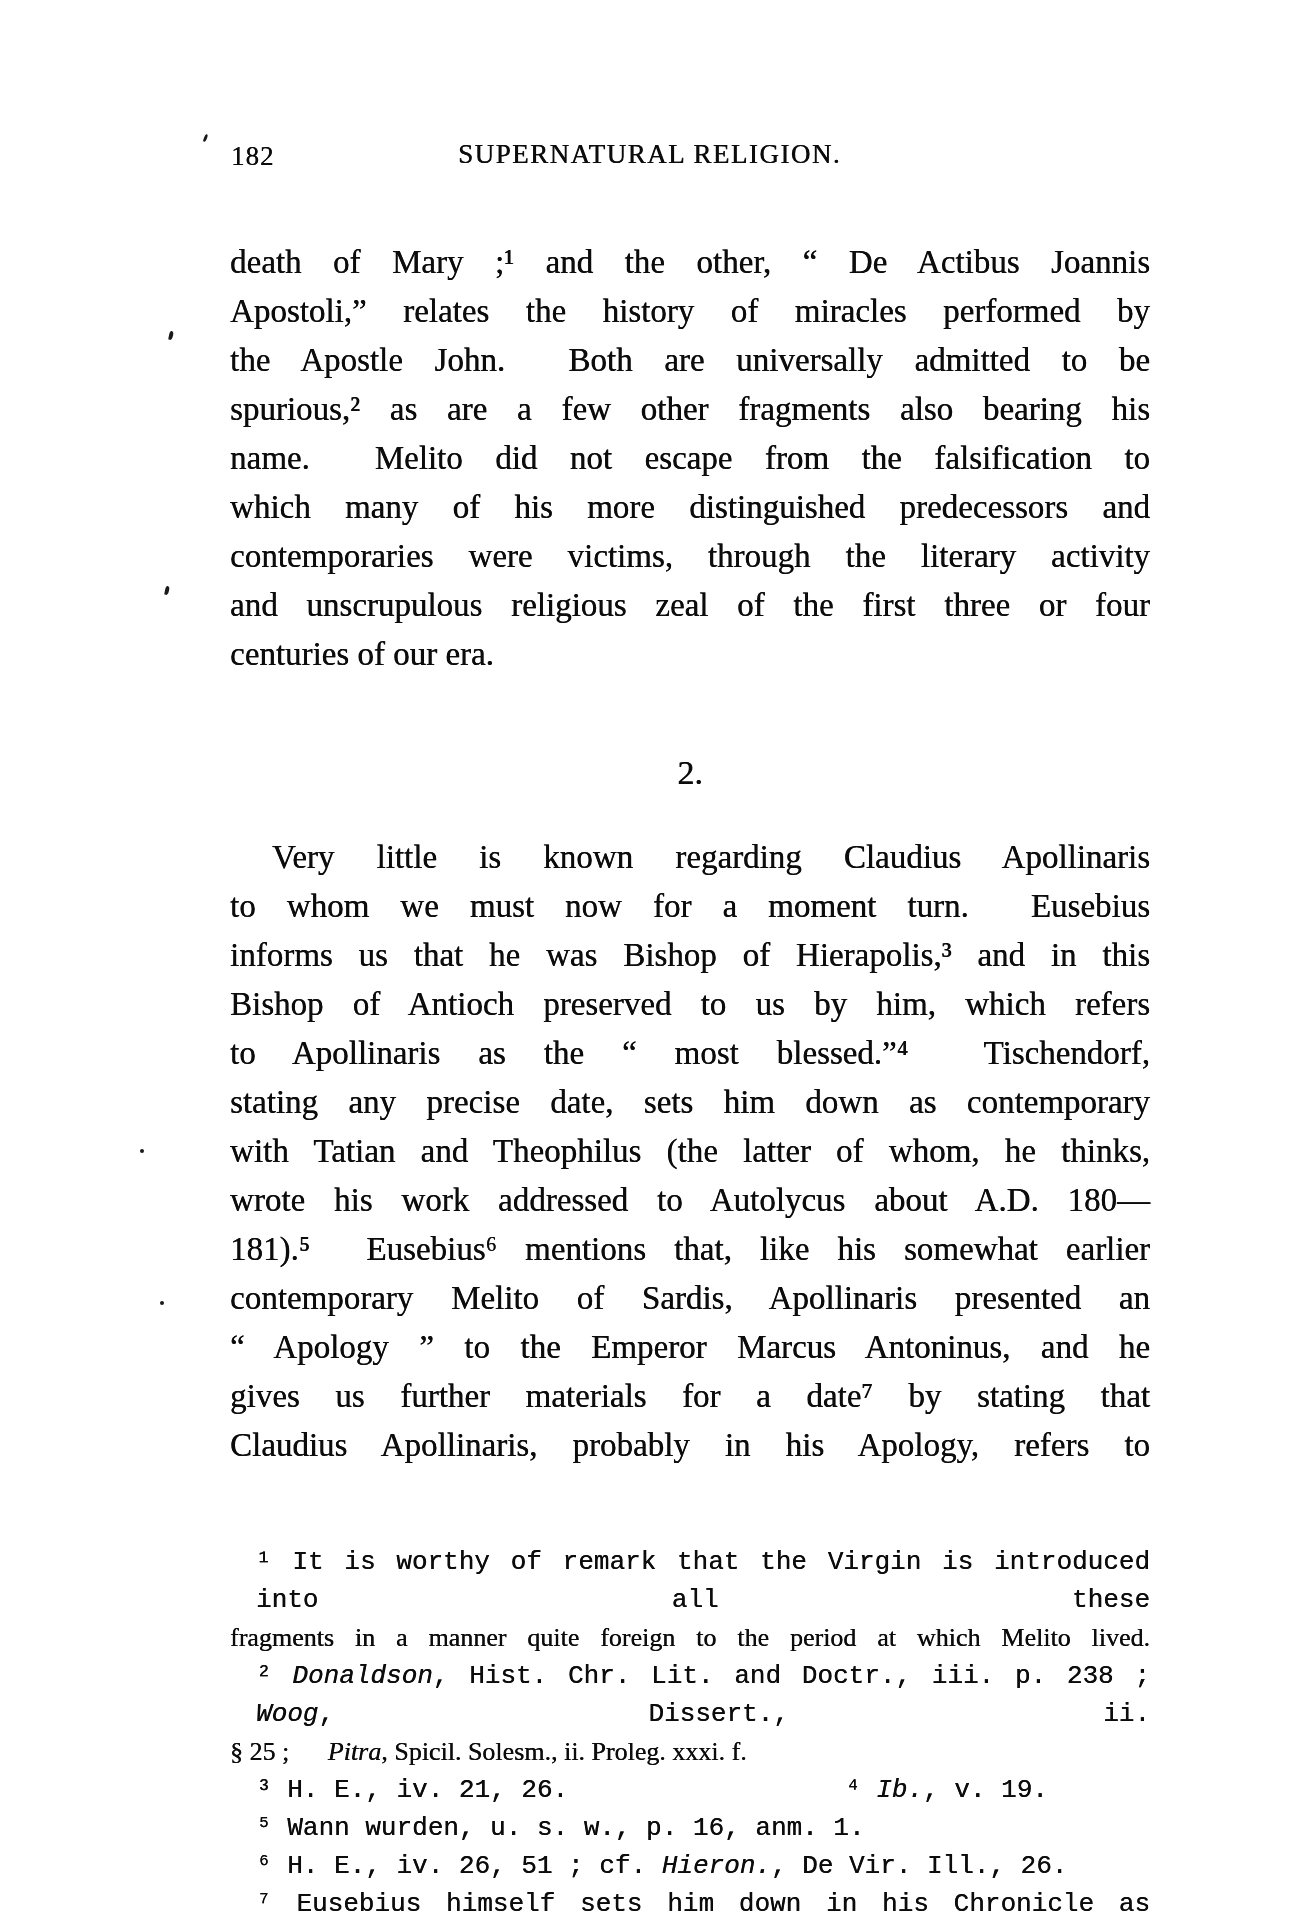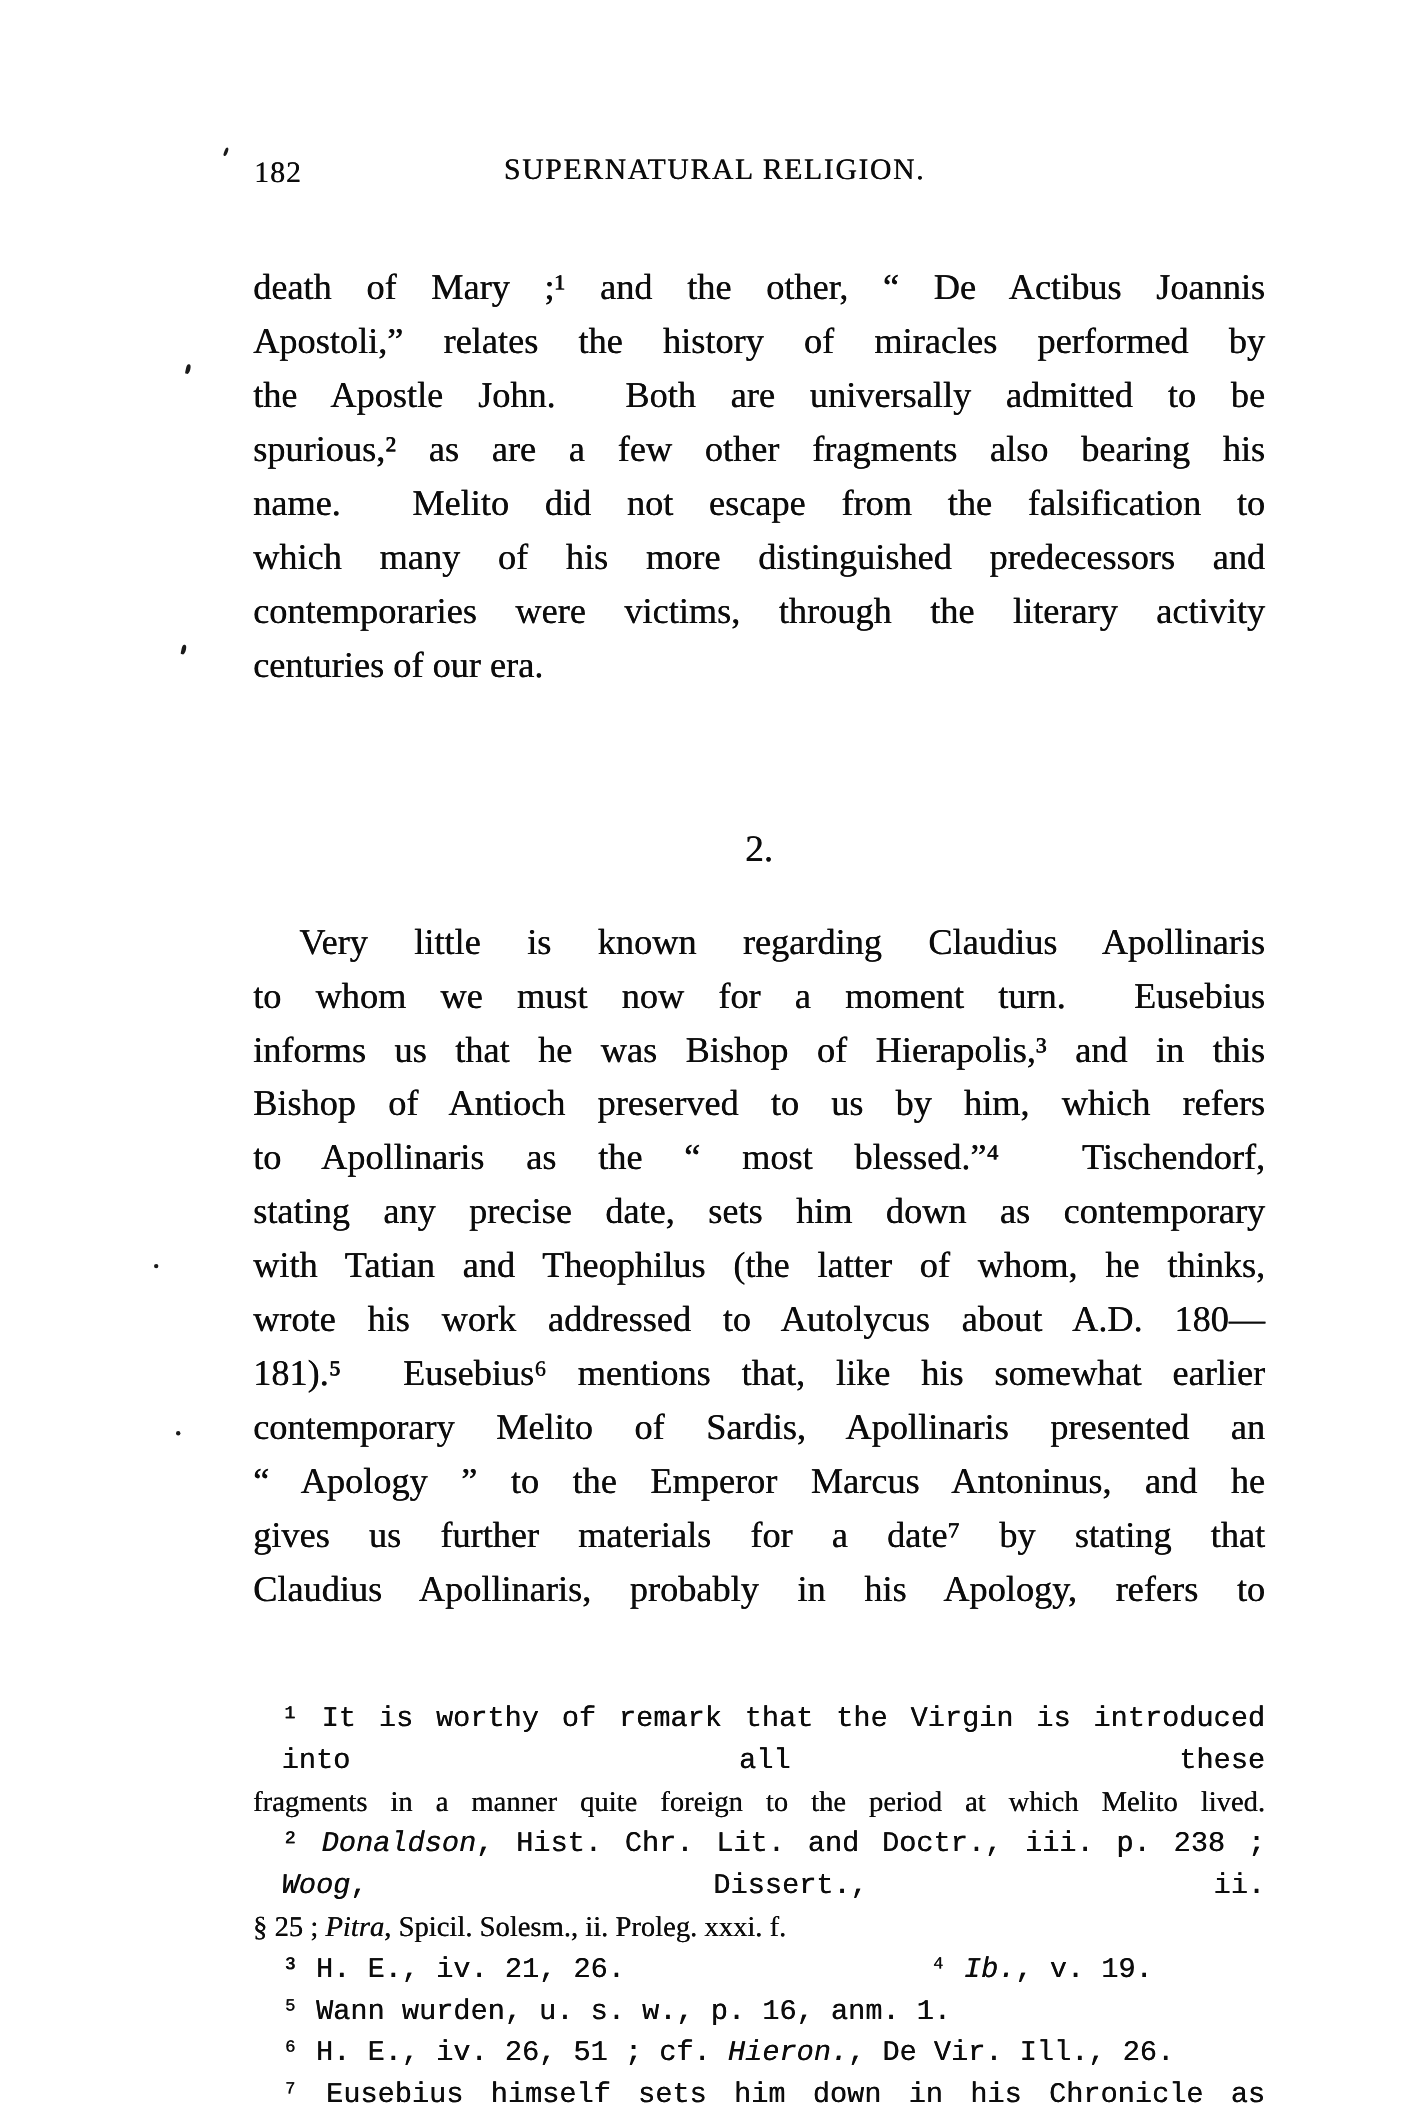--- a/index.html
+++ b/index.html
@@ -58,20 +58,21 @@
 <div class="running-title">SUPERNATURAL RELIGION.</div>
 
 <div class="text-col bodytext para1">
   <div class="line j">death of Mary ;¹ and the other, “ De Actibus Joannis</div>
   <div class="line j">Apostoli,” relates the history of miracles performed by</div>
   <div class="line j">the Apostle John.&nbsp; Both are universally admitted to be</div>
   <div class="line j">spurious,² as are a few other fragments also bearing his</div>
   <div class="line j">name.&nbsp; Melito did not escape from the falsification to</div>
   <div class="line j">which many of his more distinguished predecessors and</div>
   <div class="line j">contemporaries were victims, through the literary activity</div>
+  <div class="line j">and unscrupulous religious zeal of the first three or four</div>
   <div class="line">centuries of our era.</div>
 </div>
 
 <div class="section-num">2.</div>
 
 <div class="text-col bodytext para2">
   <div class="line j pi">Very little is known regarding Claudius Apollinaris</div>
   <div class="line j">to whom we must now for a moment turn.&nbsp; Eusebius</div>
   <div class="line j">informs us that he was Bishop of Hierapolis,³ and in this</div>
   <div class="line j">Bishop of Antioch preserved to us by him, which refers</div>
@@ -83,21 +84,21 @@
   <div class="line j">contemporary Melito of Sardis, Apollinaris presented an</div>
   <div class="line j">“ Apology ” to the Emperor Marcus Antoninus, and he</div>
   <div class="line j">gives us further materials for a date⁷ by stating that</div>
   <div class="line j">Claudius Apollinaris, probably in his Apology, refers to</div>
 </div>
 
 <div class="footnotes">
   <div class="line j fi">¹ It is worthy of remark that the Virgin is introduced into all these</div>
   <div class="line j">fragments in a manner quite foreign to the period at which Melito lived.</div>
   <div class="line j fi"><span>² </span><span style="font-style: italic;">Donaldson</span><span>, Hist. Chr. Lit. and Doctr., iii. p. 238 ; </span><span style="font-style: italic;">Woog</span><span>, Dissert., ii.</span></div>
-  <div class="line"><span>§ 25 ; </span><span style="font-style: italic;">Pitra</span><span>, Spicil. Solesm., ii. Proleg. xxxi. f.</span></div>
+  <div class="line"><span>§ 25 ; </span><span style="font-style: italic; margin-left: 32px;">Pitra</span><span>, Spicil. Solesm., ii. Proleg. xxxi. f.</span></div>
   <div class="line fi fnrow">
     <span>³ H. E., iv. 21, 26.</span>
     <span class="fn4"><span>⁴ </span><span style="font-style: italic;">Ib.</span><span>, v. 19.</span></span>
   </div>
   <div class="line fi">⁵ Wann wurden, u. s. w., p. 16, anm. 1.</div>
   <div class="line fi"><span>⁶ H. E., iv. 26, 51 ; cf. </span><span style="font-style: italic;">Hieron.</span><span>, De Vir. Ill., 26.</span></div>
   <div class="line j fi">⁷ Eusebius himself sets him down in his Chronicle as flourishing in</div>
   <div class="line">Melito.</div>
 </div>
 

